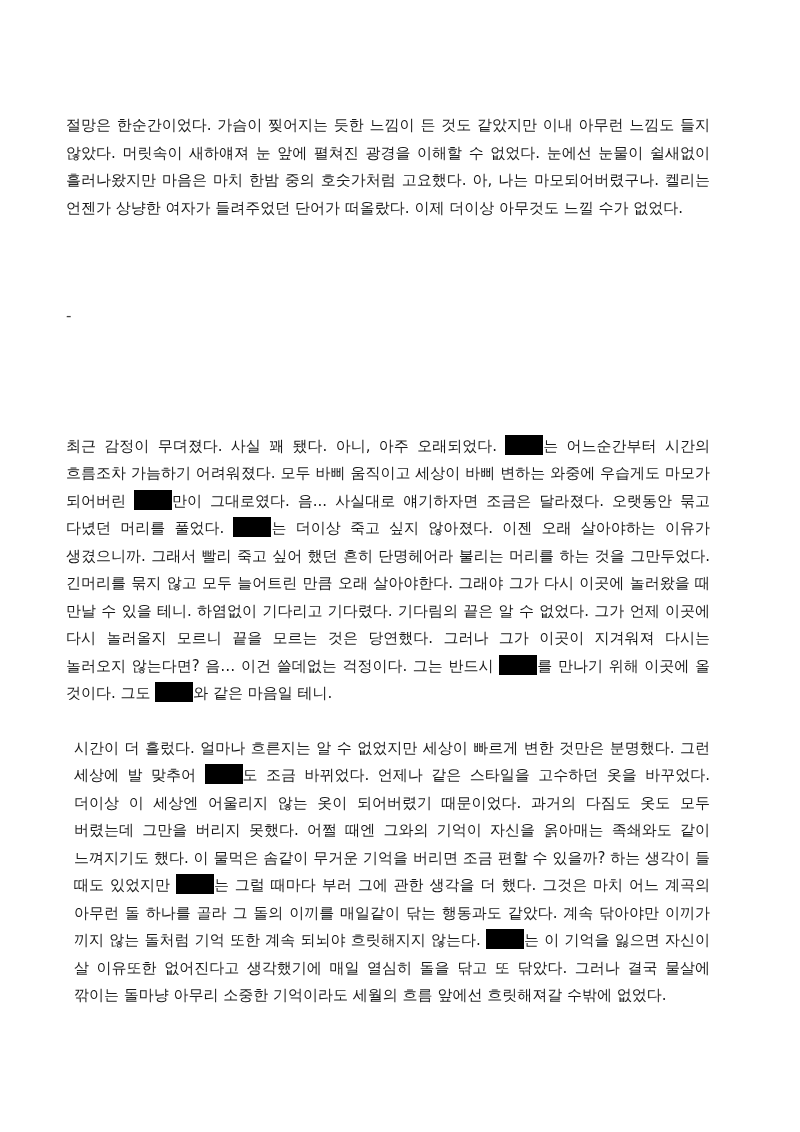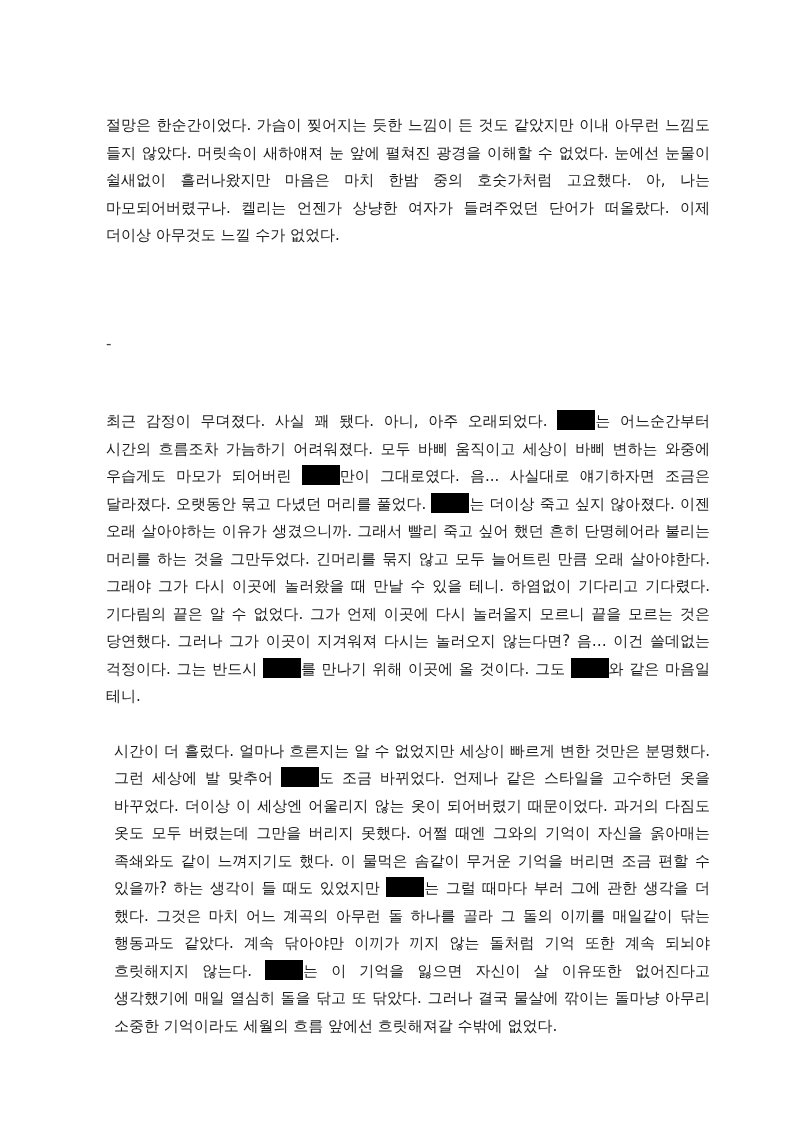--- a/index.html
+++ b/index.html
@@ -11,37 +11,37 @@
     width: 800px;
     height: 1132px;
     color: #1a1a1a;
     font-family: "DejaVu Sans", "Liberation Sans", sans-serif;
     overflow: hidden;
   }
   .page {
     box-sizing: border-box;
     width: 800px;
     height: 1132px;
-    padding: 112px 90px 0 106px;
+    padding: 112px 90px 0 66px;
     background: #ffffff;
   }
   .page p {
     margin: 0;
     font-size: 15px;
     line-height: 27.5px;
     text-align: justify;
     text-justify: inter-word;
     word-break: keep-all;
     color: #1a1a1a;
   }
   
   .page p:nth-of-type(1) { margin: 0; }                 
   .page p:nth-of-type(2) { margin: 81px 0 0 0;          
                            text-align: left; color: #444444; }
-  .page p:nth-of-type(3) { margin: 50px 0 0 0; }        
+  .page p:nth-of-type(3) { margin: 102px 0 0 0; }        
   .page p:nth-of-type(4) { margin: 27px 0 0 8px; }        
 
   .redact {
     display: inline-block;
     width: 38px;
     height: 20px;
     background: #000000;
     vertical-align: -4px;
   }
   .text-run { color: inherit; }

